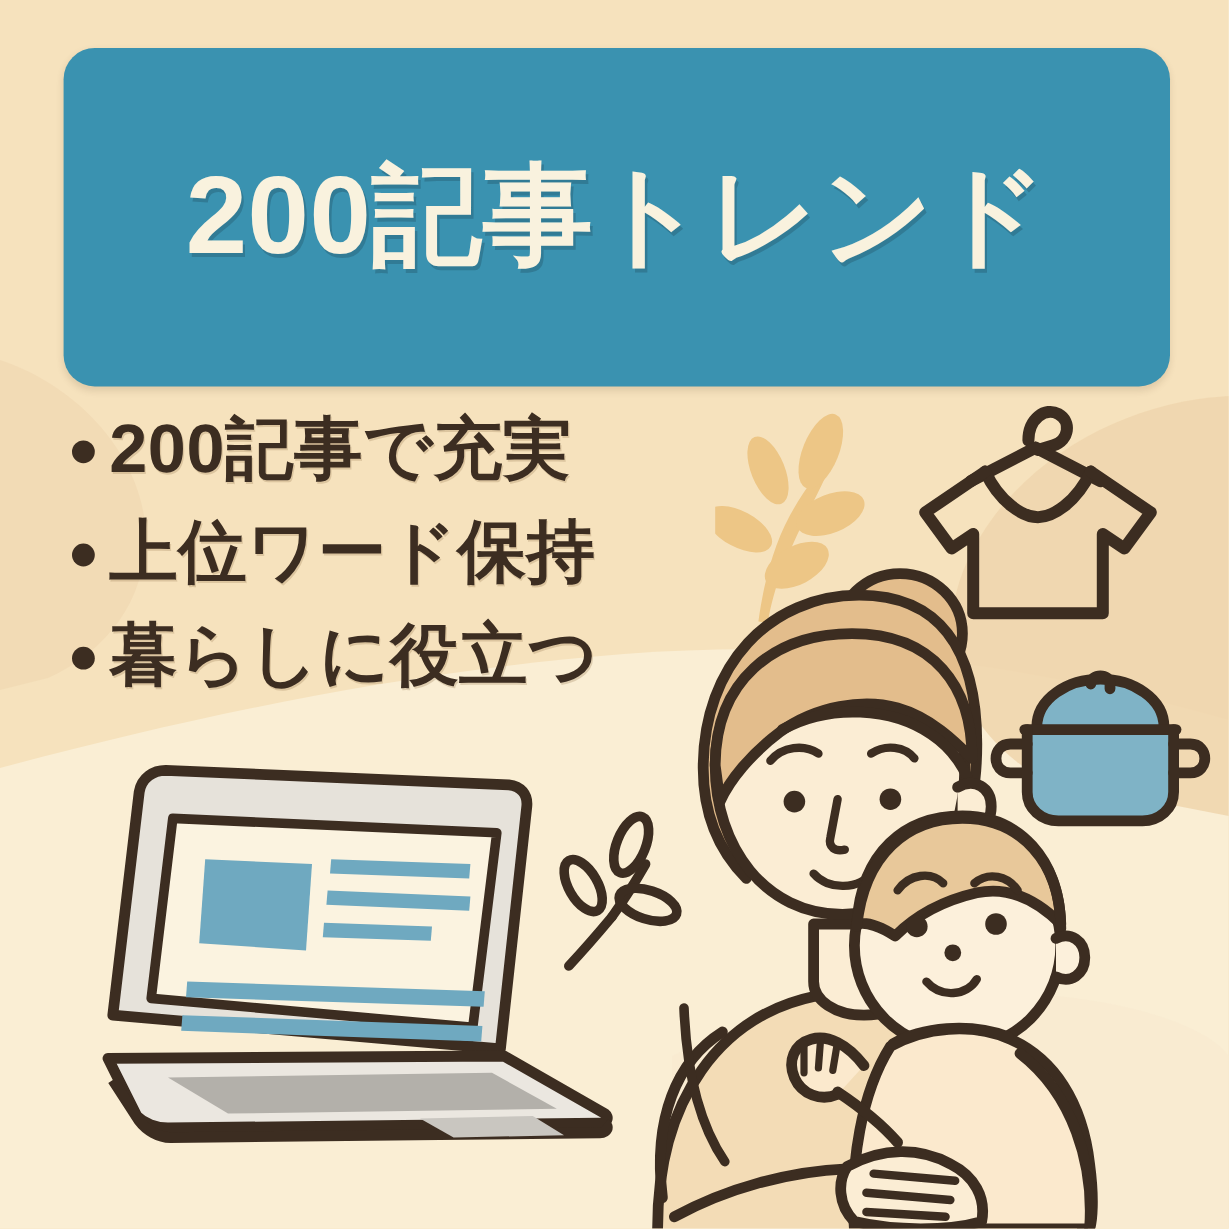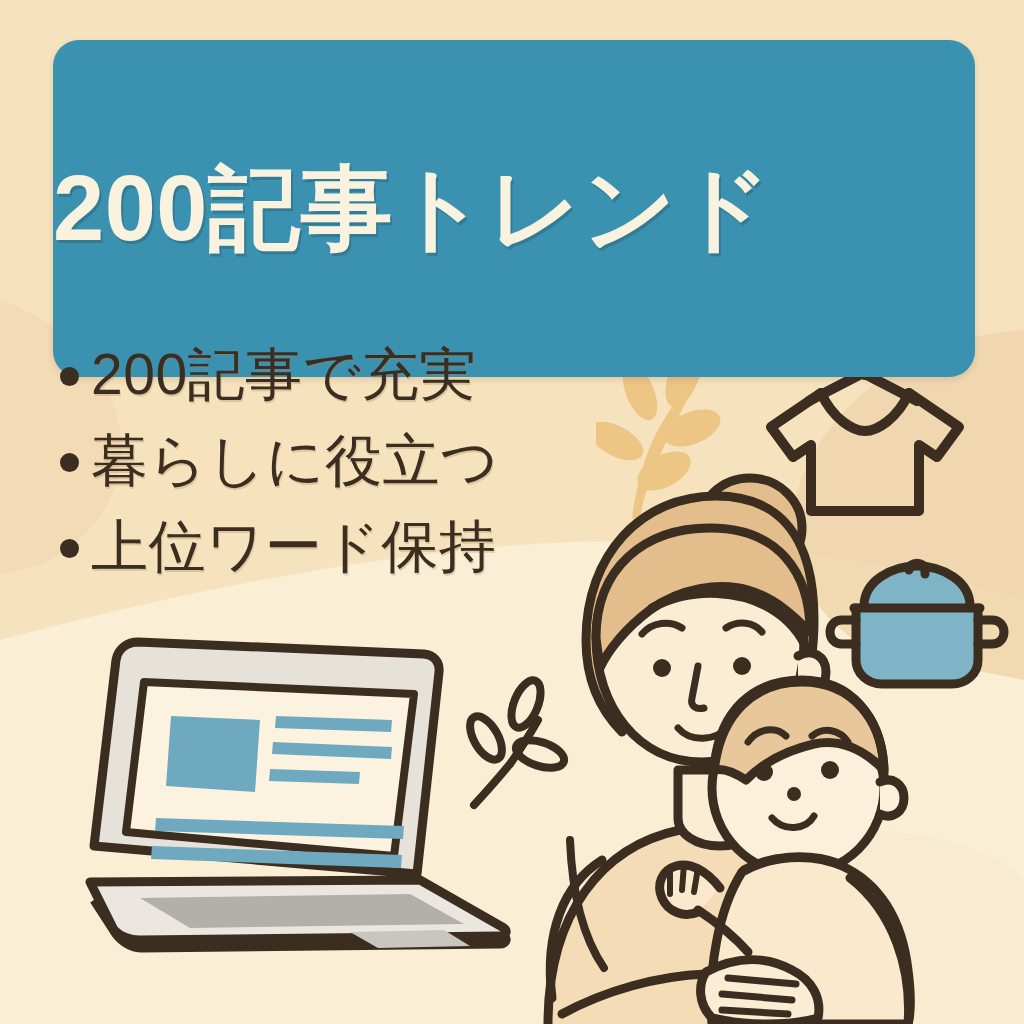--- a/index.html
+++ b/index.html
@@ -21,27 +21,27 @@
     inset: 0;
     width: 1024px;
     height: 1024px;
   }
   
   #title-banner {
     position: absolute;
     left: 53px;
     top: 40px;
     width: 922px;
-    height: 337px;
+    height: 282px;
     background: #3a92b0;
     border-radius: 26px;
     box-shadow: 0 3px 6px rgba(70,45,20,0.13);
     display: flex;
     flex-direction: column;
-    align-items: flex-start;
+    align-items: center;
     justify-content: center;
     gap: 2px;
   }
   .title-line {
     color: #f9f2de;
     font-size: 92px;
     line-height: 1.08;
     font-weight: 900;
     letter-spacing: 0.5px;
     text-shadow: 2px 3px 0 rgba(30,70,85,0.30);
@@ -66,21 +66,21 @@
     width: 19px;
     height: 19px;
     border-radius: 50%;
     background: #3c2d21;
     flex: 0 0 auto;
     margin-top: 4px;
   }
   .bullet-text {
     color: #3c2d21;
     font-size: 57px;
-    font-weight: 400;
+    font-weight: 700;
     line-height: 1.05;
     letter-spacing: 0.5px;
     text-shadow: 1px 2px 0 rgba(160,130,90,0.30);
     white-space: nowrap;
   }
   
   .art {
     position: absolute;
     pointer-events: none;
   }
@@ -251,21 +251,21 @@
     <div class="title-line">200記事トレンド</div>
   </div>
 
   <div id="bullet-list">
     <div class="bullet-row">
       <span class="bullet-dot"></span>
       <span class="bullet-text">200記事で充実</span>
     </div>
     <div class="bullet-row">
       <span class="bullet-dot"></span>
-      <span class="bullet-text">暮らしに役立つ</span>
+      <span class="bullet-text">上位ワード保持</span>
     </div>
     <div class="bullet-row">
       <span class="bullet-dot"></span>
-      <span class="bullet-text">上位ワード保持</span>
+      <span class="bullet-text">暮らしに役立つ</span>
     </div>
   </div>
 
 </div>
 
 </body></html>

